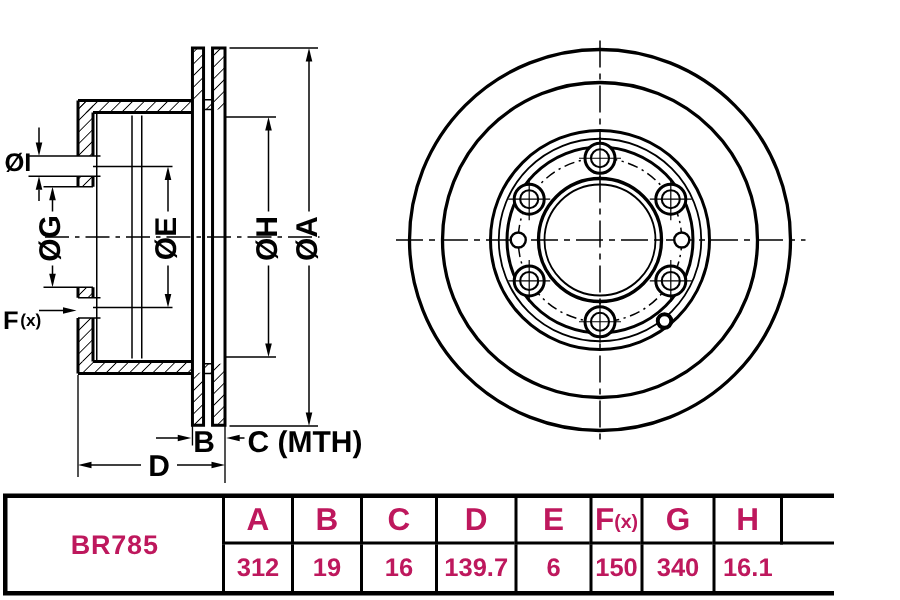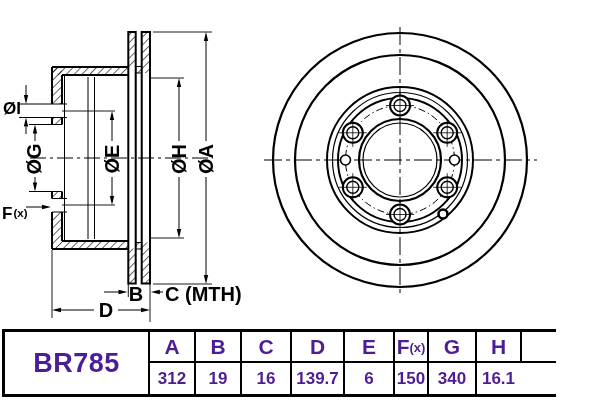--- a/index.html
+++ b/index.html
@@ -1,27 +1,27 @@
 <!DOCTYPE html>
 <html><head>
 <meta charset="utf-8">
 <style>
   html,body{margin:0;padding:0;background:#fff;}
   .stage{position:relative;width:556px;height:400px;background:#fff;overflow:hidden;
-         font-family:"Liberation Sans",sans-serif;color:#4c1d95;}
+         font-family:"Liberation Sans",sans-serif;color:#be185d;}
   .drawing{position:absolute;left:0;top:0;}
   svg text{font-family:"Liberation Sans",sans-serif;font-weight:bold;fill:#000;}
   .dim-table{position:absolute;left:2px;top:329px;width:590px;height:62px;
              border:3px solid #000;background:#fff;display:grid;
              grid-template-columns:143px 46px 46px 50px 53px 50px 34px 48px 45px auto;
              grid-template-rows:31px 1fr;}
   .cell{display:flex;align-items:center;justify-content:center;overflow:hidden;}
   .cell.bl{border-left:2px solid #000;}
   .cell.bb{border-bottom:2px solid #000;}
-  .part{grid-row:1 / span 2;font-size:27px;font-weight:bold;letter-spacing:.5px;}
+  .part{grid-row:1 / span 2;font-size:18px;font-weight:bold;letter-spacing:.5px;}
   .head{font-size:21px;font-weight:bold;}
   .head .sub{font-size:13px;font-weight:bold;margin-top:2px;}
   .val{font-size:17px;font-weight:bold;text-align:center;}
 </style>
 </head>
 <body>
 
 <div class="stage">
 
 <svg class="drawing" width="600" height="329" viewBox="0 0 600 329">

